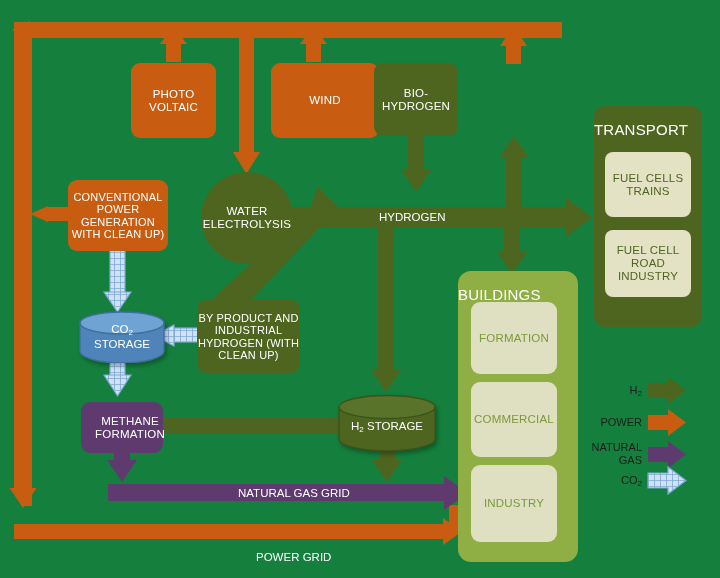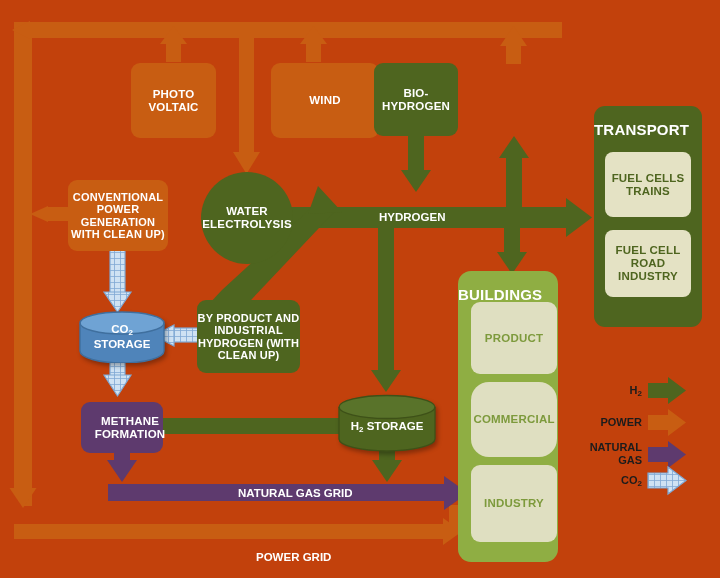--- a/index.html
+++ b/index.html
@@ -5,23 +5,22 @@
 <style>
   html,body{margin:0;padding:0;}
   body{
     background:#e6e6e4;
     font-family:"Liberation Sans", sans-serif;
   }
   #stage{
     position:relative;
     width:720px;
     height:578px;
-    background:#c2410c;
+    background:#15803d;
     overflow:hidden;
-    font-weight:bold;
   }
   #svgroot{position:absolute;left:0;top:0;width:720px;height:578px;}
 
   .node{
     position:absolute;
     box-sizing:border-box;
     display:flex;
     align-items:center;
     justify-content:center;
     text-align:center;
@@ -278,26 +277,26 @@
   <div class="node dgreen" style="left:594px;top:106px;width:108px;height:221px;border-radius:11px;display:block;">
     <div class="grp-title">TRANSPORT</div>
     <div class="node creamT" style="left:11px;top:46px;width:86px;height:65px;border-radius:8px;">
       <span>FUEL CELLS TRAINS</span>
     </div>
     <div class="node creamT" style="left:11px;top:124px;width:86px;height:67px;border-radius:8px;">
       <span>FUEL CELL ROAD INDUSTRY</span>
     </div>
   </div>
 
-  <div class="node lgreen" style="left:458px;top:271px;width:100px;height:291px;border-radius:13px;display:block;">
+  <div class="node lgreen" style="left:458px;top:271px;width:120px;height:291px;border-radius:13px;display:block;">
     <div class="grp-title">BUILDINGS</div>
     <div class="node cream" style="left:13px;top:31px;width:86px;height:72px;border-radius:9px;">
-      <span>PRODUCT</span>
-    </div>
-    <div class="node cream" style="left:13px;top:111px;width:86px;height:75px;border-radius:18px;">
+      <span>FORMATION</span>
+    </div>
+    <div class="node cream" style="left:13px;top:111px;width:86px;height:75px;border-radius:9px;">
       <span>COMMERCIAL</span>
     </div>
     <div class="node cream" style="left:13px;top:194px;width:86px;height:77px;border-radius:9px;">
       <span>INDUSTRY</span>
     </div>
   </div>
 
   <div class="label" style="left:379px;top:211px;">HYDROGEN</div>
   <div class="label" style="left:238px;top:487px;">NATURAL GAS GRID</div>
   <div class="label" style="left:256px;top:507px;margin-top:44px;">POWER GRID</div>

